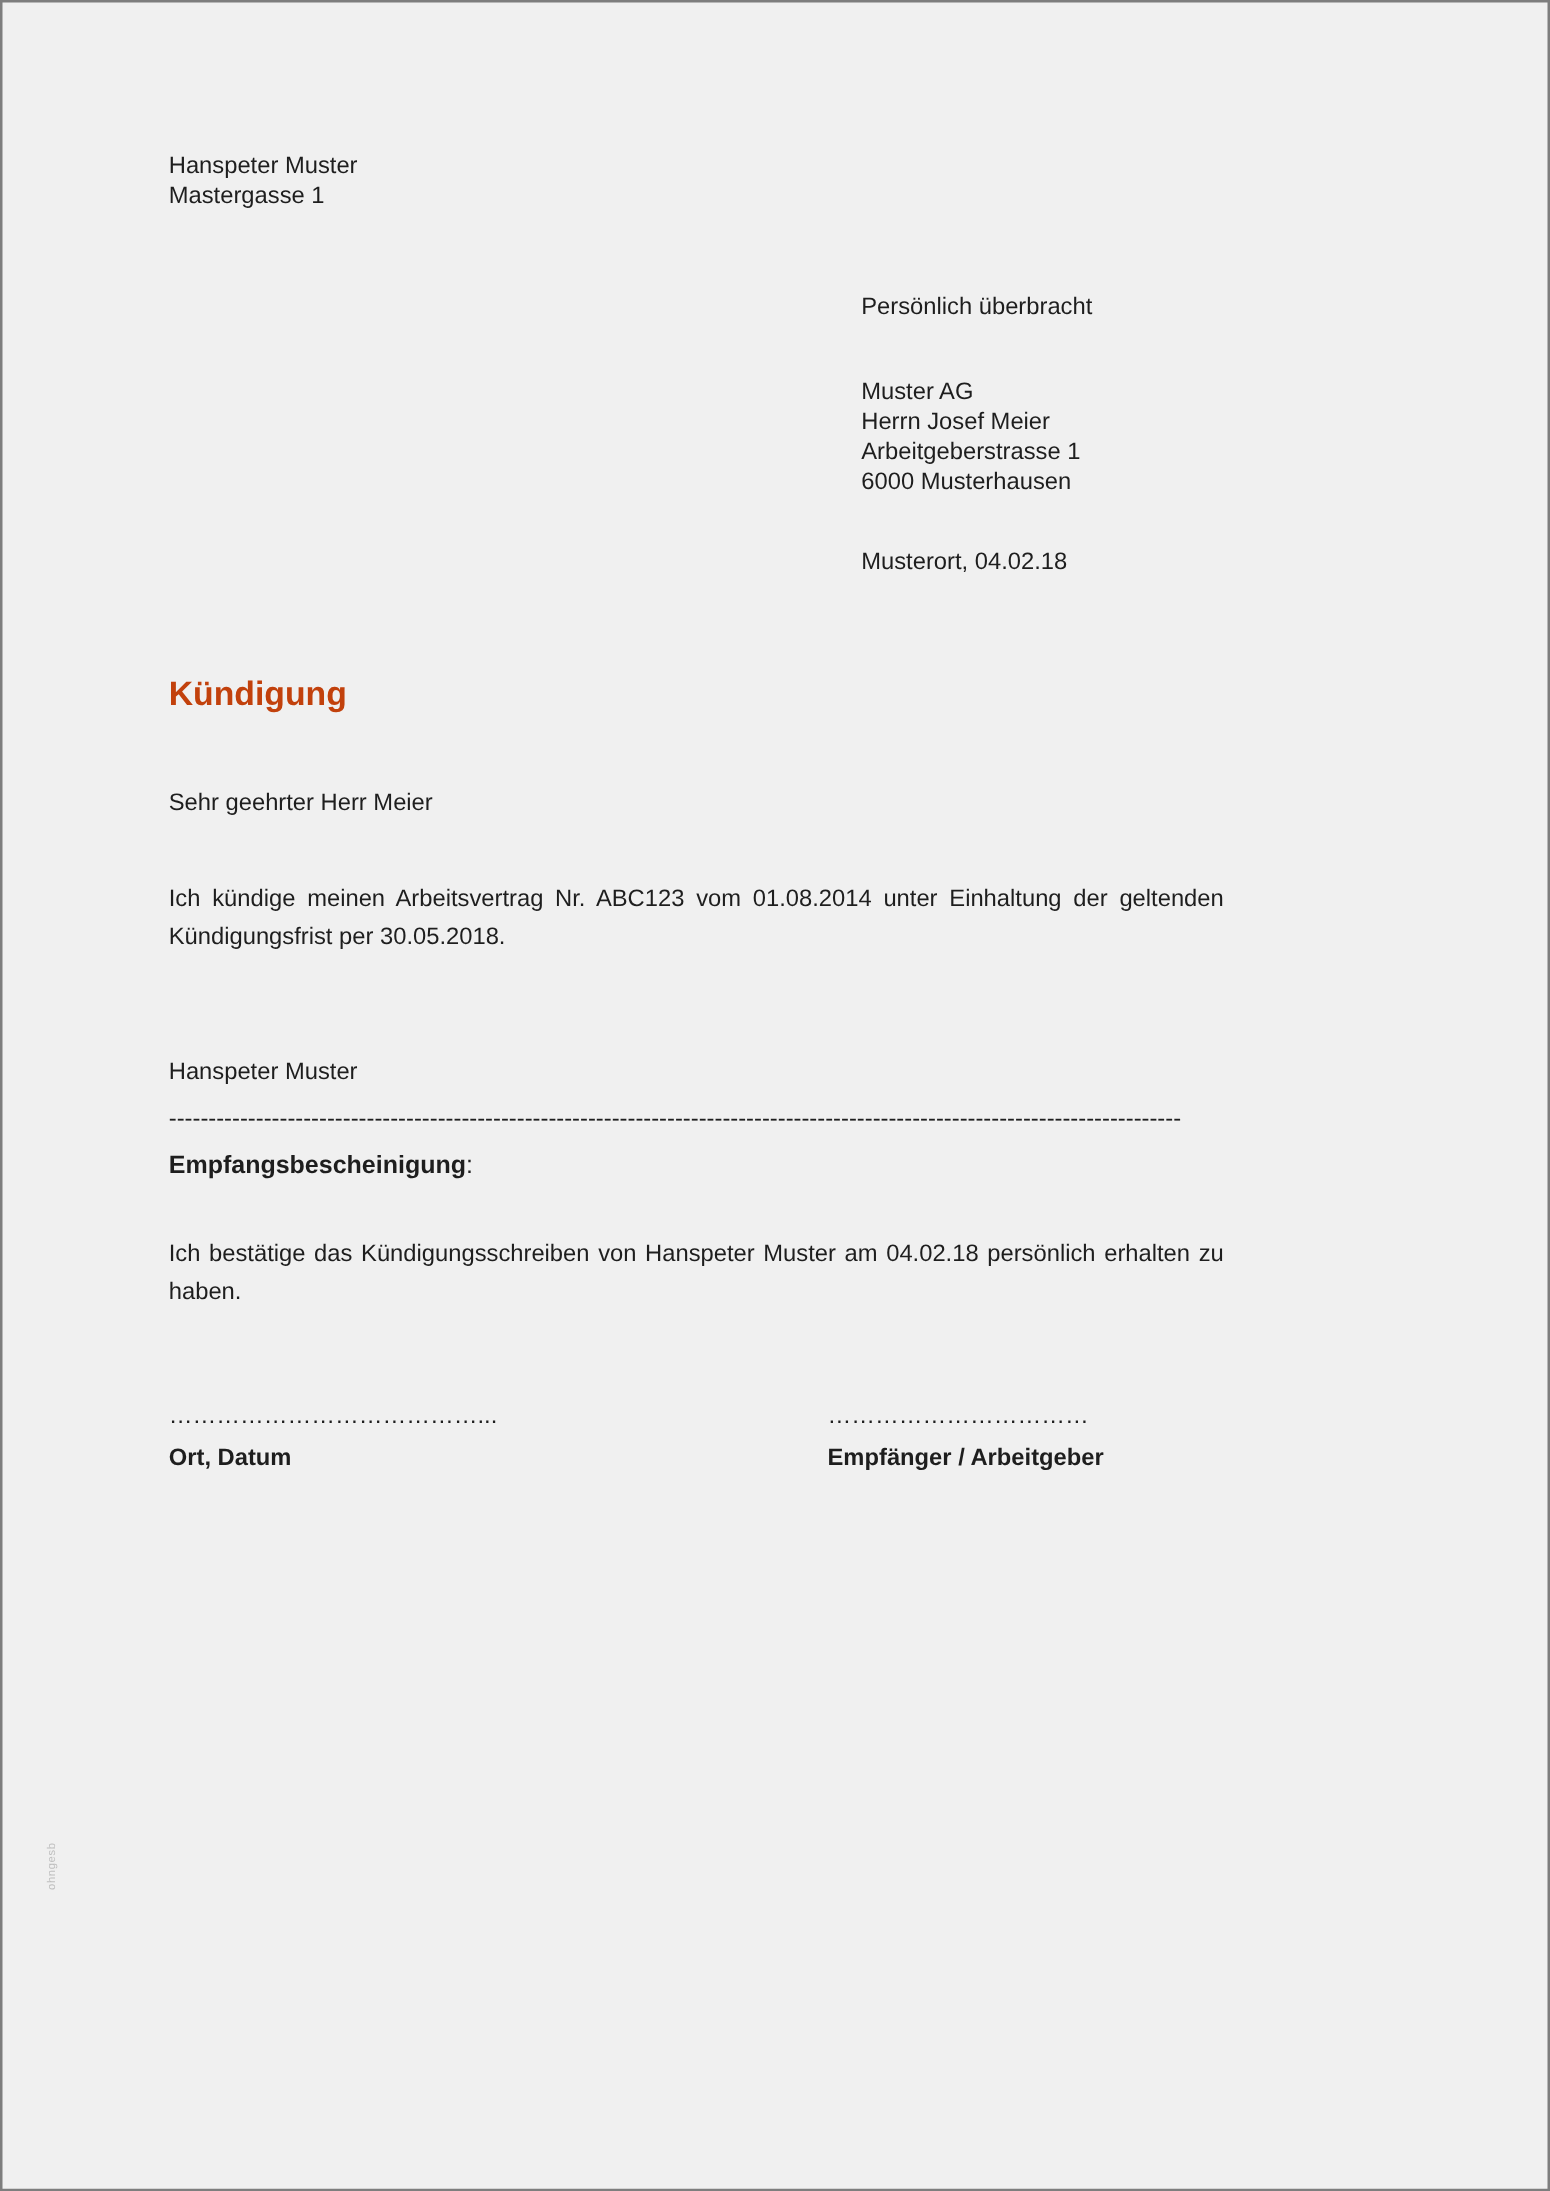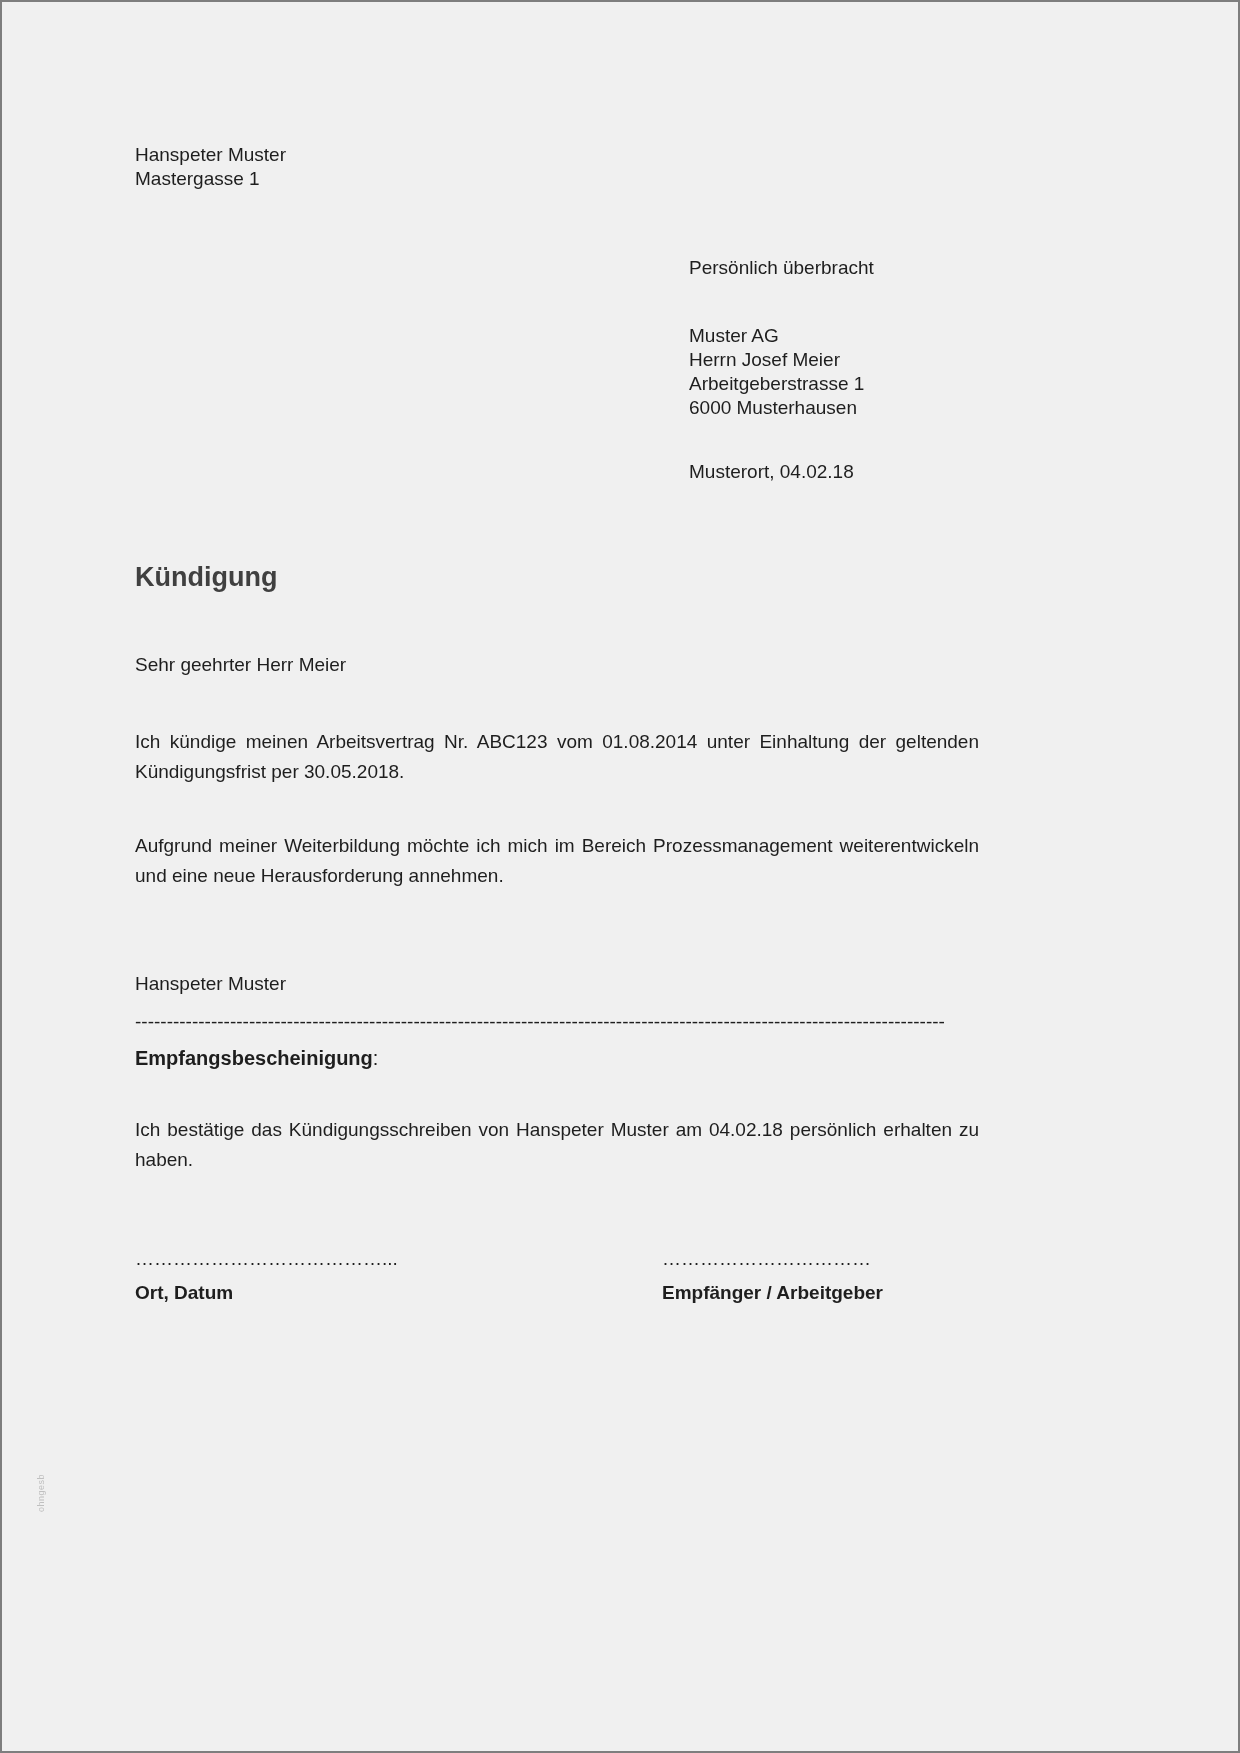--- a/index.html
+++ b/index.html
@@ -3,27 +3,27 @@
 <meta charset="utf-8">
 <style>
   * { margin:0; padding:0; box-sizing:border-box; }
   html,body { background:#d9d9d9; }
   .page {
     width:1240px; height:1753px; position:relative;
     background:#f0f0f0; border:2px solid #7e7e7e;
     font-family:"Liberation Sans","DejaVu Sans",sans-serif;
     font-size:19px; color:#1e1e1e; overflow:hidden;
   }
-  .content { position:absolute; left:133px; top:141px; width:844px; }
+  .content { position:absolute; left:133px; top:119px; width:844px; }
   .addr div { line-height:24px; }
   .right-block { margin-left:554px; margin-top:65px; }
   .delivery { font-weight:normal; line-height:24px; }
   .recipient { margin-top:44px; }
   .date-line { margin-top:40px; line-height:24px; }
-  .title { margin-top:78px; font-size:27px; font-weight:bold; color:#404040; line-height:31px; }
+  .title { margin-top:78px; font-size:27px; font-weight:bold; color:#c2410c; line-height:31px; }
   .salutation { margin-top:60px; line-height:24px; }
   p.bodytext { line-height:30px; }
   .p1 { margin-top:50px; text-align:justify; }
   .p2 { margin-top:44px; text-align:justify; }
   .p3 { margin-top:40px; }
   .closing { margin-top:55px; line-height:24px; }
   .signature { margin-top:81px; line-height:24px; }
   .separator { margin-top:16px; line-height:20px; white-space:nowrap; overflow:hidden; }
   .receipt-heading { margin-top:15px; font-size:20px; line-height:23px; }
   .receipt-heading .bold { font-weight:bold; }
@@ -59,21 +59,20 @@
       </div>
       <div class="date-line">Musterort, 04.02.18</div>
     </div>
 
     <h1 class="title">Kündigung</h1>
 
     <p class="salutation">Sehr geehrter Herr Meier</p>
 
     <p class="bodytext p1">Ich kündige meinen Arbeitsvertrag Nr. ABC123 vom 01.08.2014 unter Einhaltung der geltenden Kündigungsfrist per 30.05.2018.</p>
 
-    <p class="bodytext p2">Aufgrund meiner Weiterbildung möchte ich mich im Bereich Prozessmanagement weiterentwickeln und eine neue Herausforderung annehmen.</p>
 
 
 
     <p class="signature">Hanspeter Muster</p>
 
     <div class="separator">--------------------------------------------------------------------------------------------------------------------------------</div>
 
     <div class="receipt-heading">
       <span class="bold">Empfangsbescheinigung</span><span>:</span>
     </div>

